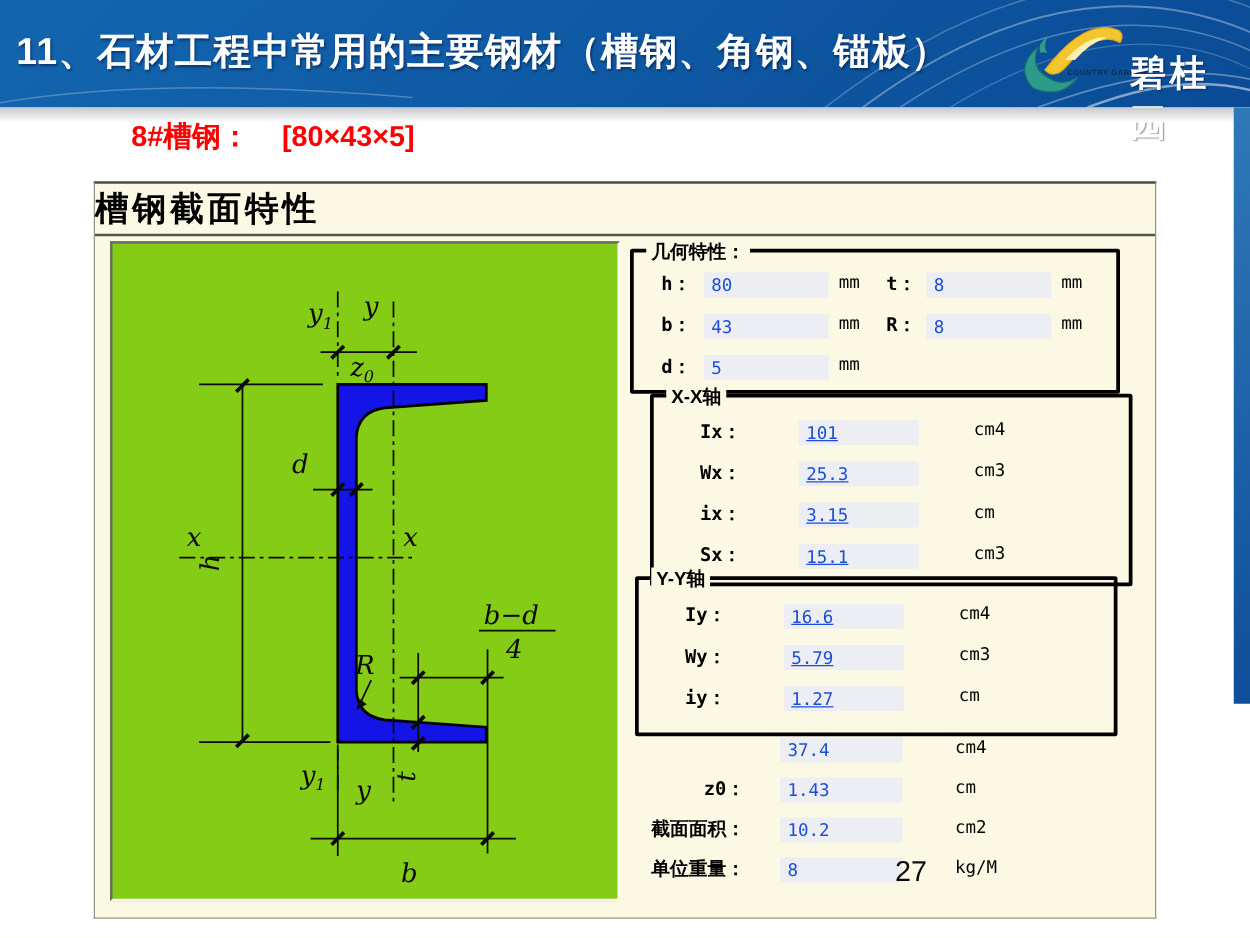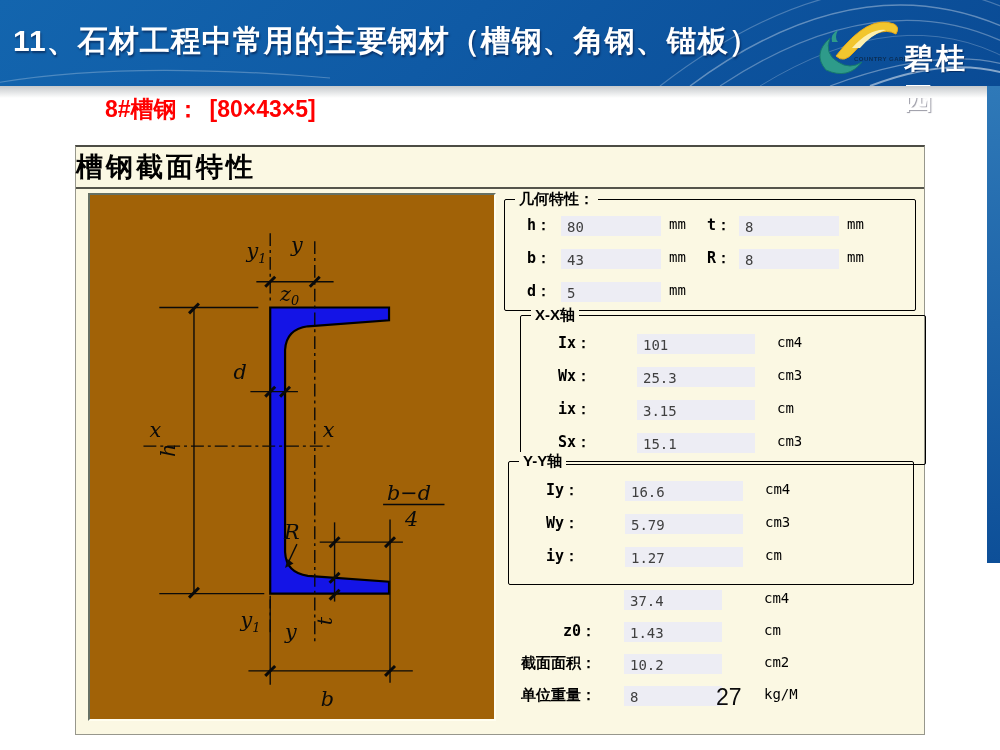--- a/index.html
+++ b/index.html
@@ -19,58 +19,58 @@
   .logo-cjk{position:absolute;left:96px;top:31px;color:#ffffff;font-weight:bold;
             font-size:29px;letter-spacing:3px;text-shadow:1px 1px 1px rgba(0,0,30,.4);}
   .logo-cap{position:absolute;left:46px;top:48px;color:#0a2c52;font-size:6px;
             font-weight:bold;letter-spacing:.5px;}
   .right-strip{position:absolute;right:0;top:86px;width:13px;height:477px;
                background:linear-gradient(180deg,#2f79b8,#0d4f98);}
 
   
   .subtitle{position:absolute;left:105px;top:94px;color:#ff0000;font-weight:bold;
             font-size:23px;white-space:nowrap;}
-  .subtitle .spec{margin-left:10px;}
+  .subtitle .spec{margin-left:26px;}
 
   
   .dialog{position:absolute;left:75px;top:145px;width:850px;height:590px;
           background:#fbf8e3;border-top:2px solid #4c4c44;
           border-left:1px solid #97978c;border-right:1px solid #97978c;
           border-bottom:1px solid #97978c;box-sizing:border-box;}
   .dlg-title{position:absolute;left:0;top:0;width:440px;height:40px;line-height:40px;
              text-align:left;font-weight:bold;font-size:27px;letter-spacing:3px;color:#000;}
   .dlg-title-rule{position:absolute;left:0;top:40px;width:848px;height:0;
                   border-bottom:2px solid #55554c;}
 
   
-  .panel{position:absolute;left:12px;top:46px;width:408px;height:528px;background:#a16207;
+  .panel{position:absolute;left:12px;top:46px;width:408px;height:528px;background:#84cc16;
          border-top:2px solid #667064;border-left:2px solid #667064;
          border-bottom:2px solid #fffef0;border-right:2px solid #fffef0;box-sizing:border-box;}
   .panel svg{display:block;}
 
   
-  .groupbox{position:absolute;border:1px solid #000000;border-radius:2px;padding-left:24px;}
+  .groupbox{position:absolute;border:3px solid #000000;border-radius:2px;}
   .legend{position:absolute;top:-10px;left:10px;background:#fbf8e3;padding:0 4px;
           font-weight:bold;font-size:15px;color:#000;white-space:nowrap;}
   .gb-geom{left:428px;top:52px;width:386px;height:110px;}
   .gb-xx{left:432px;top:168px;width:380px;height:148px;margin-left:12px;}
   .gb-yy{left:432px;top:314px;width:380px;height:122px;}
 
   .row{position:absolute;left:0;right:0;height:22px;}
   .lab{position:absolute;text-align:right;font:bold 15px "DejaVu Sans Mono","Liberation Mono",monospace;color:#000;white-space:nowrap;}
   .box{position:absolute;height:20px;background:#ededf4;box-sizing:border-box;
-       font:14px "DejaVu Sans Mono","Liberation Mono",monospace;color:#404040;
+       font:14px "DejaVu Sans Mono","Liberation Mono",monospace;color:#1d4ed8;
        padding:3px 0 0 6px;}
   .unit{position:absolute;font:14px "DejaVu Sans Mono","Liberation Mono",monospace;color:#000;}
 
   
   .gl1{left:6px;width:40px;}   .gbx1{left:56px;width:100px;}  .gu1{left:164px;}
   .gl2{left:186px;width:40px;} .gbx2{left:234px;width:100px;} .gu2{left:342px;}
   
-  .xl{left:0px;width:70px;}    .xb{left:116px;width:118px;}   .xu{left:256px;}
+  .xl{left:0px;width:70px;}    .xb{left:116px;width:96px;text-decoration:underline;}   .xu{left:256px;}
   
   .el{left:330px;width:190px;} .eb{left:548px;width:98px;}   .eu{left:688px;}
 
   
   .page-number{position:absolute;left:716px;top:684px;font-size:23px;color:#0c0c0c;}
 
   
   .dim-text{font-family:"DejaVu Serif","Liberation Serif",serif;font-style:italic;
             font-size:21px;fill:#0a0a0a;}
   .dim-sub{font-size:13px;}

